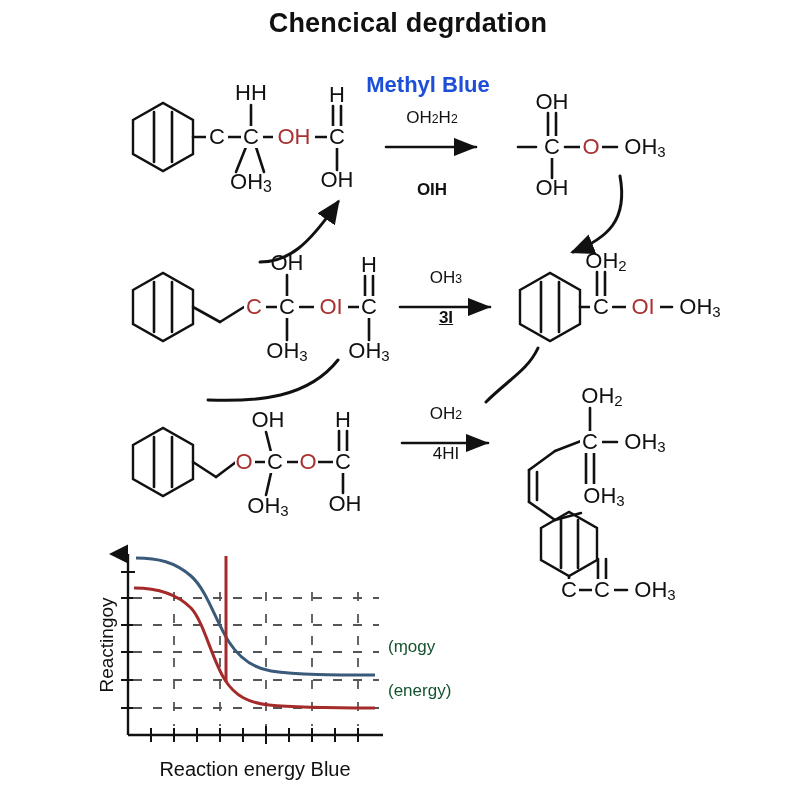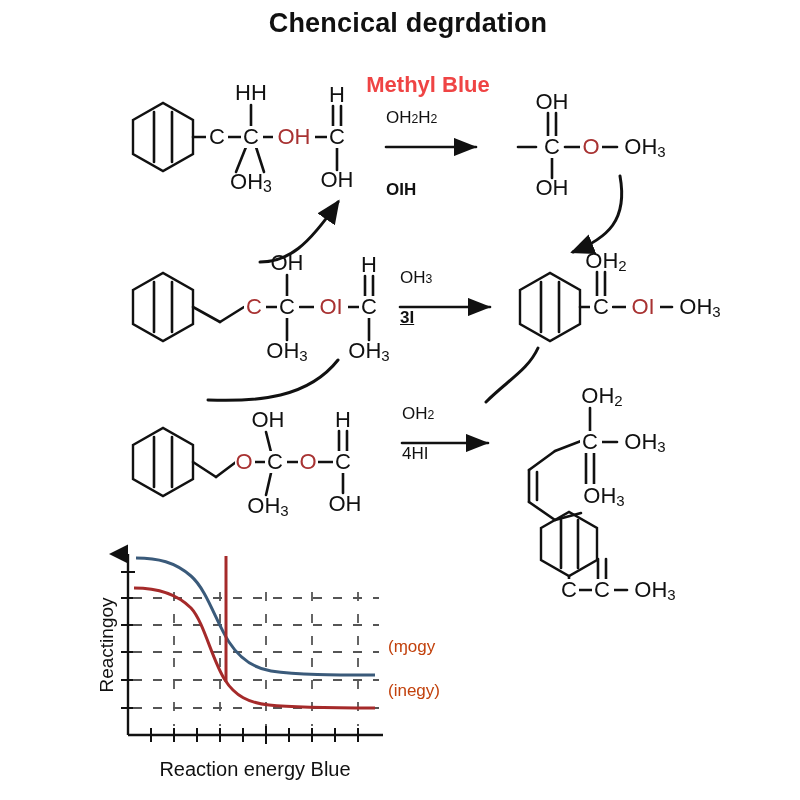--- a/index.html
+++ b/index.html
@@ -9,32 +9,32 @@
     color:#111111;position:relative;overflow:hidden;
   }
   #root{position:absolute;left:8px;top:0;width:800px;height:800px;}
   .abs{position:absolute;}
   .title{
     left:0;top:8px;width:800px;text-align:center;
     font-size:27px;font-weight:bold;letter-spacing:.2px;color:#111;
   }
   .lbl-methyl{
     left:330px;top:72px;width:180px;text-align:center;
-    font-size:22px;font-weight:bold;color:#ef4444;
+    font-size:22px;font-weight:bold;color:#1d4ed8;
   }
   .lbl-final{
     left:455px;top:582px;width:300px;text-align:center;
     font-size:23px;font-weight:bold;color:#111;
   }
   .legend{
-    left:380px;top:614px;font-size:17px;line-height:22px;color:#c2410c;
+    left:380px;top:614px;font-size:17px;line-height:22px;color:#14532d;
     white-space:pre-line;
   }
   .cond{
-    font-size:17px;color:#111;white-space:nowrap;
+    font-size:17px;color:#111;text-align:center;white-space:nowrap;
   }
   svg{display:block;}
   .sub{font-size:0.72em;}
 </style>
 </head>
 <body>
 
 <div id="root">
 
   <div class="abs title">Chencical degrdation</div>
@@ -346,16 +346,16 @@
              C 152 166, 166 173, 186 175 C 214 178, 250 178, 292 178"></path>
 
     <line x1="143" y1="26" x2="143" y2="152" stroke="#a52a2a" stroke-width="3"></line>
 
     <text x="-115" y="30" transform="rotate(-90)" font-family="Liberation Sans, sans-serif" font-size="19" fill="#111111" text-anchor="middle">Reactingoy</text>
     <text x="172" y="246" font-family="Liberation Sans, sans-serif" font-size="20" fill="#111111" text-anchor="middle">Reaction energy  Blue</text>
   </svg>
 
   <div class="abs legend">
     <div>(ɱogy</div>
-    <div>(inegy)</div>
+    <div>(energy)</div>
   </div>
 
 </div>
 
 </body></html>

